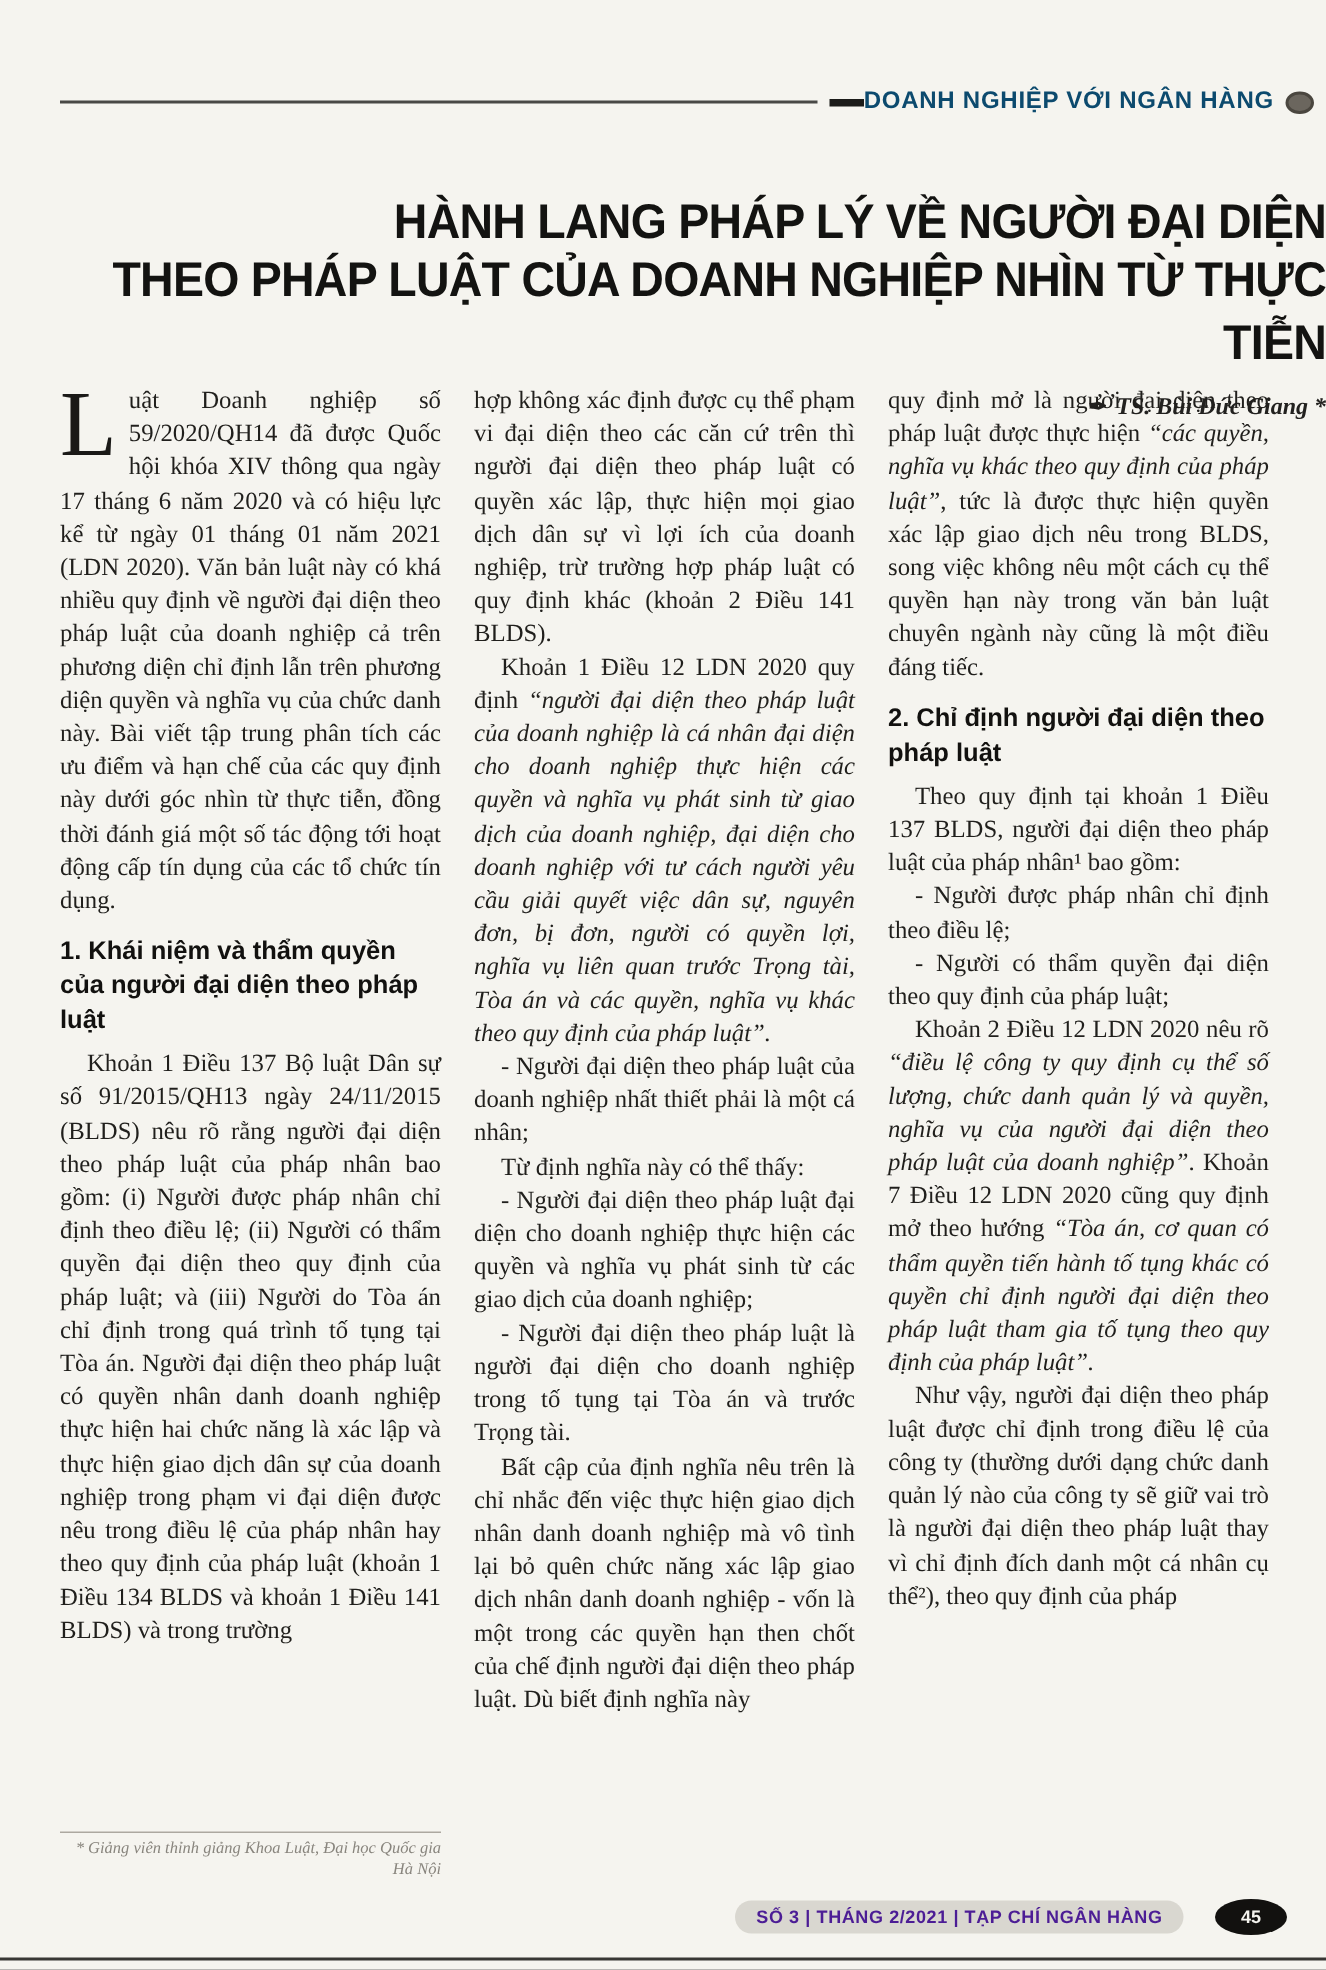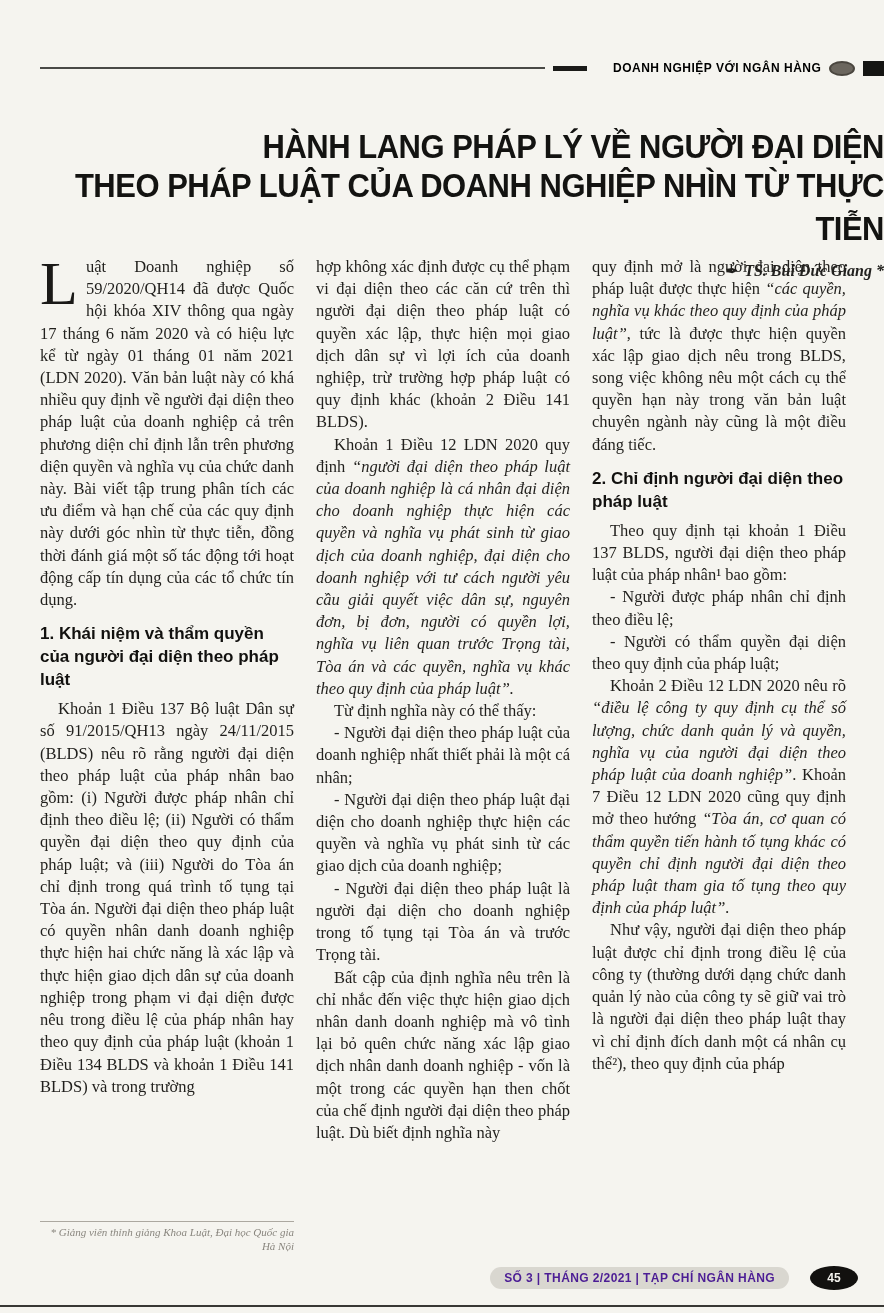--- a/index.html
+++ b/index.html
@@ -15,22 +15,22 @@
   }
   
   .header {
     position:absolute; top:58px; left:40px; right:0;
     display:flex; align-items:center; height:20px;
   }
   .header-rule { flex:0 0 505px; height:2px; background:#2a2a28; opacity:.85; }
   .header-dash { width:34px; height:5px; background:#1b1b19; margin-left:8px; }
   .header-label {
     font-family:"Liberation Sans", sans-serif;
-    font-weight:bold; font-size:12px; letter-spacing:.5px;
-    color:#000000; margin-left:26px; white-space:nowrap;
+    font-weight:bold; font-size:16px; letter-spacing:.5px;
+    color:#0c4a6e; white-space:nowrap;
   }
   .header-logo {
     width:26px; height:15px; border-radius:50%;
     background:#6b665e; margin-left:8px;
     border:2px solid #4a463f;
   }
   .header-corner { flex:1; height:15px; background:#151513; margin-left:8px; }
   
   .title-block { position:absolute; top:128px; left:0; right:0; text-align:right; }
   .title-line {
@@ -130,22 +130,22 @@
   <div class="columns">
     <div class="col">
         <p class="para no-indent"><span class="dropcap">L</span><span>uật Doanh nghiệp số 59/2020/QH14 đã được Quốc hội khóa XIV thông qua ngày 17 tháng 6 năm 2020 và có hiệu lực kể từ ngày 01 tháng 01 năm 2021 (LDN 2020). Văn bản luật này có khá nhiều quy định về người đại diện theo pháp luật của doanh nghiệp cả trên phương diện chỉ định lẫn trên phương diện quyền và nghĩa vụ của chức danh này. Bài viết tập trung phân tích các ưu điểm và hạn chế của các quy định này dưới góc nhìn từ thực tiễn, đồng thời đánh giá một số tác động tới hoạt động cấp tín dụng của các tổ chức tín dụng.</span></p>
         <h3 class="col-heading">1. Khái niệm và thẩm quyền của người đại diện theo pháp luật</h3>
         <p class="para"><span>Khoản 1 Điều 137 Bộ luật Dân sự số 91/2015/QH13 ngày 24/11/2015 (BLDS) nêu rõ rằng người đại diện theo pháp luật của pháp nhân bao gồm: (i) Người được pháp nhân chỉ định theo điều lệ; (ii) Người có thẩm quyền đại diện theo quy định của pháp luật; và (iii) Người do Tòa án chỉ định trong quá trình tố tụng tại Tòa án. Người đại diện theo pháp luật có quyền nhân danh doanh nghiệp thực hiện hai chức năng là xác lập và thực hiện giao dịch dân sự của doanh nghiệp trong phạm vi đại diện được nêu trong điều lệ của pháp nhân hay theo quy định của pháp luật (khoản 1 Điều 134 BLDS và khoản 1 Điều 141 BLDS) và trong trường</span></p>
         <p class="para footnote"><span>* Giảng viên thỉnh giảng Khoa Luật, Đại học Quốc gia Hà Nội</span></p>
       </div>
     <div class="col">
         <p class="para no-indent"><span>hợp không xác định được cụ thể phạm vi đại diện theo các căn cứ trên thì người đại diện theo pháp luật có quyền xác lập, thực hiện mọi giao dịch dân sự vì lợi ích của doanh nghiệp, trừ trường hợp pháp luật có quy định khác (khoản 2 Điều 141 BLDS).</span></p>
         <p class="para"><span>Khoản 1 Điều 12 LDN 2020 quy định </span><span class="it">“người đại diện theo pháp luật của doanh nghiệp là cá nhân đại diện cho doanh nghiệp thực hiện các quyền và nghĩa vụ phát sinh từ giao dịch của doanh nghiệp, đại diện cho doanh nghiệp với tư cách người yêu cầu giải quyết việc dân sự, nguyên đơn, bị đơn, người có quyền lợi, nghĩa vụ liên quan trước Trọng tài, Tòa án và các quyền, nghĩa vụ khác theo quy định của pháp luật”.</span></p>
+        <p class="para"><span>- Người đại diện theo pháp luật của doanh nghiệp nhất thiết phải là một cá nhân;</span></p>
         <p class="para"><span>Từ định nghĩa này có thể thấy:</span></p>
-        <p class="para"><span>- Người đại diện theo pháp luật của doanh nghiệp nhất thiết phải là một cá nhân;</span></p>
         <p class="para"><span>- Người đại diện theo pháp luật đại diện cho doanh nghiệp thực hiện các quyền và nghĩa vụ phát sinh từ các giao dịch của doanh nghiệp;</span></p>
         <p class="para"><span>- Người đại diện theo pháp luật là người đại diện cho doanh nghiệp trong tố tụng tại Tòa án và trước Trọng tài.</span></p>
         <p class="para"><span>Bất cập của định nghĩa nêu trên là chỉ nhắc đến việc thực hiện giao dịch nhân danh doanh nghiệp mà vô tình lại bỏ quên chức năng xác lập giao dịch nhân danh doanh nghiệp - vốn là một trong các quyền hạn then chốt của chế định người đại diện theo pháp luật. Dù biết định nghĩa này</span></p>
       </div>
     <div class="col">
         <p class="para no-indent"><span>quy định mở là người đại diện theo pháp luật được thực hiện </span><span class="it">“các quyền, nghĩa vụ khác theo quy định của pháp luật”</span><span>, tức là được thực hiện quyền xác lập giao dịch nêu trong BLDS, song việc không nêu một cách cụ thể quyền hạn này trong văn bản luật chuyên ngành này cũng là một điều đáng tiếc.</span></p>
         <h3 class="col-heading">2. Chỉ định người đại diện theo pháp luật</h3>
         <p class="para"><span>Theo quy định tại khoản 1 Điều 137 BLDS, người đại diện theo pháp luật của pháp nhân¹ bao gồm:</span></p>
         <p class="para"><span>- Người được pháp nhân chỉ định theo điều lệ;</span></p>
         <p class="para"><span>- Người có thẩm quyền đại diện theo quy định của pháp luật;</span></p>

